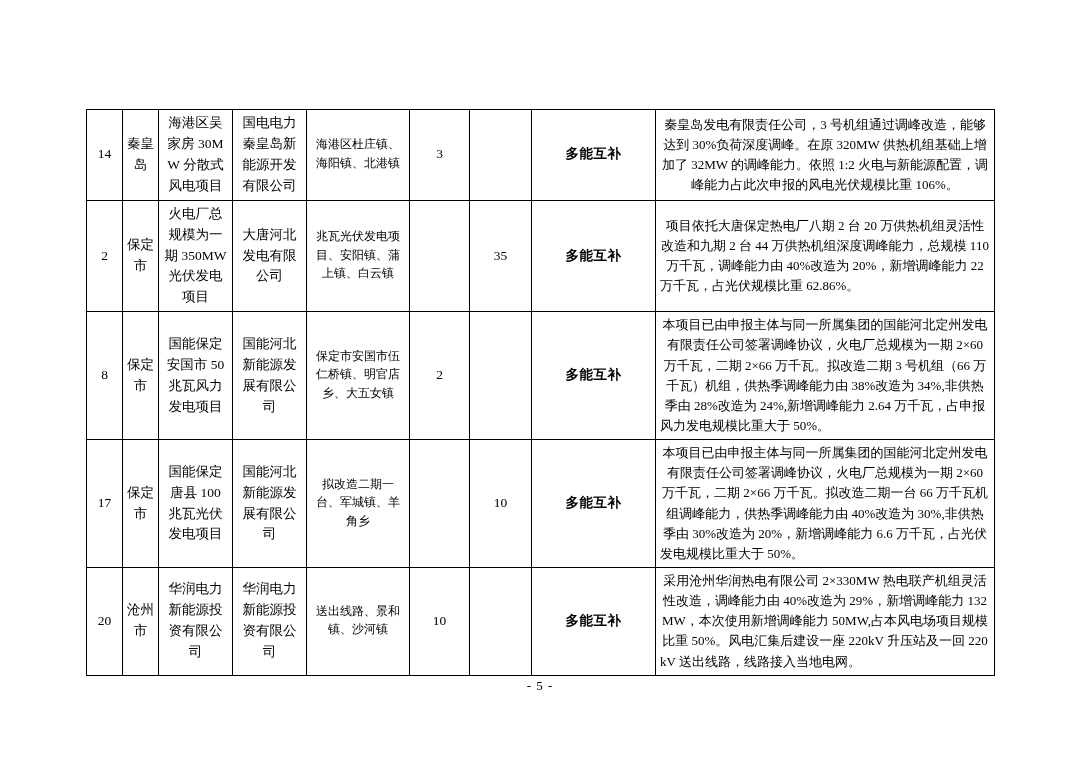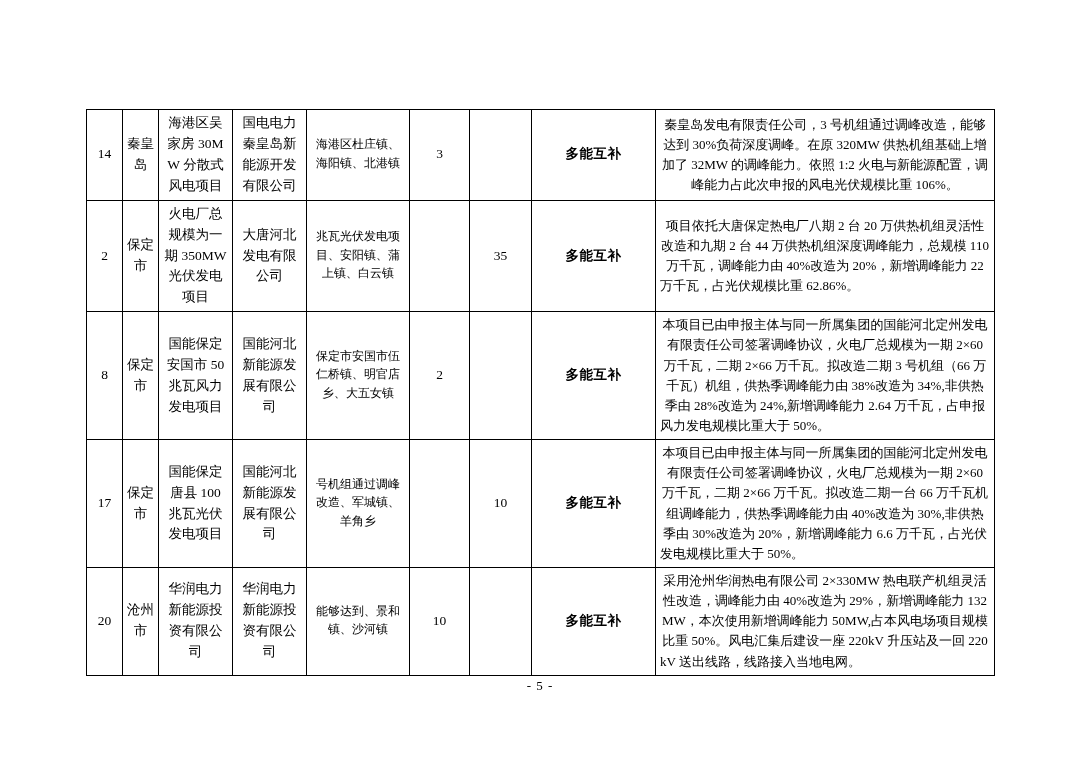--- a/index.html
+++ b/index.html
@@ -157,33 +157,33 @@
           <td class="cell-num"></td>
           <td class="cell-type">多能互补</td>
           <td class="cell-desc flush">本项目已由申报主体与同一所属集团的国能河北定州发电有限责任公司签署调峰协议，火电厂总规模为一期 2×60 万千瓦，二期 2×66 万千瓦。拟改造二期 3 号机组（66 万千瓦）机组，供热季调峰能力由 38%改造为 34%,非供热季由 28%改造为 24%,新增调峰能力 2.64 万千瓦，占申报风力发电规模比重大于 50%。</td>
         </tr>
 
         <tr>
           <td class="cell-idx">17</td>
           <td class="cell-city">保定市</td>
           <td class="cell-proj">国能保定唐县 100 兆瓦光伏发电项目</td>
           <td class="cell-corp">国能河北新能源发展有限公司</td>
-          <td class="cell-loc">号机组通过调峰改造、军城镇、羊角乡</td>
+          <td class="cell-loc">拟改造二期一台、军城镇、羊角乡</td>
           <td class="cell-num"></td>
           <td class="cell-num">10</td>
           <td class="cell-type">多能互补</td>
           <td class="cell-desc flush">本项目已由申报主体与同一所属集团的国能河北定州发电有限责任公司签署调峰协议，火电厂总规模为一期 2×60 万千瓦，二期 2×66 万千瓦。拟改造二期一台 66 万千瓦机组调峰能力，供热季调峰能力由 40%改造为 30%,非供热季由 30%改造为 20%，新增调峰能力 6.6 万千瓦，占光伏发电规模比重大于 50%。</td>
         </tr>
 
         <tr>
           <td class="cell-idx">20</td>
           <td class="cell-city">沧州市</td>
           <td class="cell-proj">华润电力新能源投资有限公司</td>
           <td class="cell-corp">华润电力新能源投资有限公司</td>
-          <td class="cell-loc">能够达到、景和镇、沙河镇</td>
+          <td class="cell-loc">送出线路、景和镇、沙河镇</td>
           <td class="cell-num">10</td>
           <td class="cell-num"></td>
           <td class="cell-type">多能互补</td>
           <td class="cell-desc flush">采用沧州华润热电有限公司 2×330MW 热电联产机组灵活性改造，调峰能力由 40%改造为 29%，新增调峰能力 132MW，本次使用新增调峰能力 50MW,占本风电场项目规模比重 50%。风电汇集后建设一座 220kV 升压站及一回 220kV 送出线路，线路接入当地电网。</td>
         </tr>
 
       </tbody>
     </table>
   </div>
 

